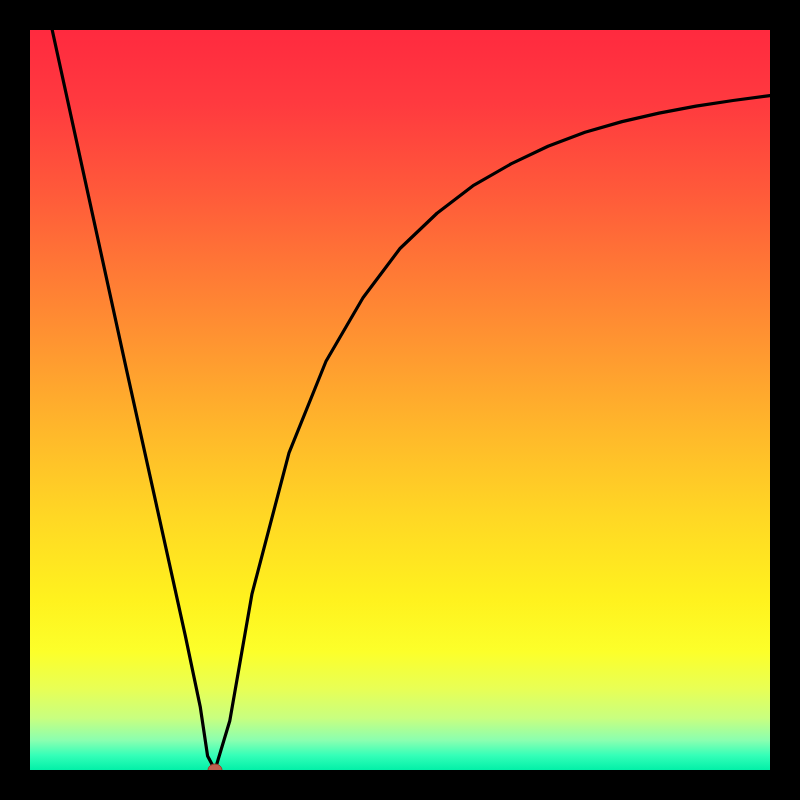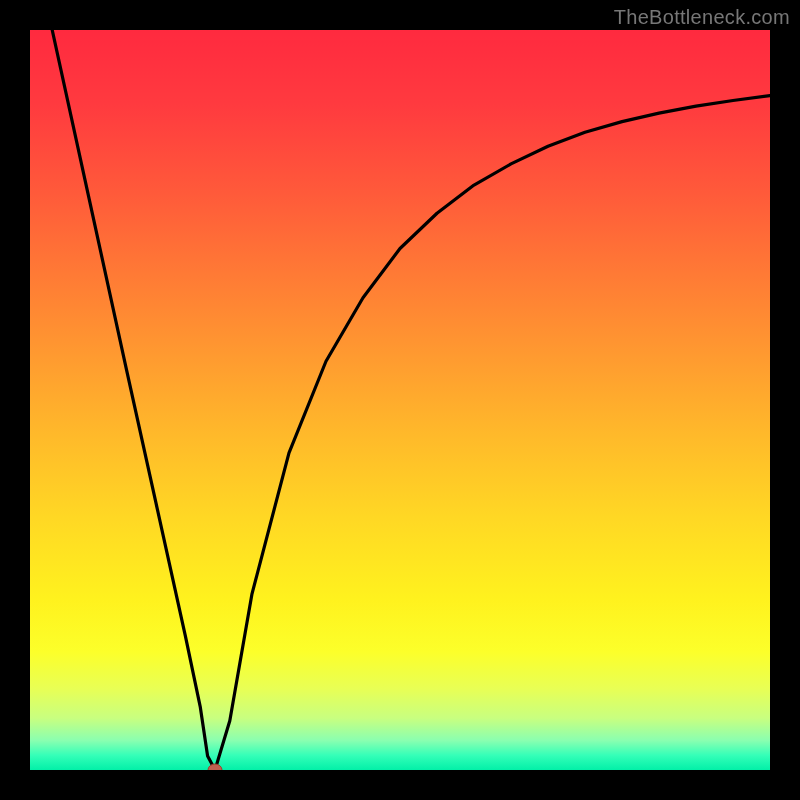--- a/index.html
+++ b/index.html
@@ -56,20 +56,19 @@
     font-size: 20px;
     color: #777;
     letter-spacing: 0.3px;
     user-select: none;
   }
 </style>
 </head>
 <body>
 
 <div class="frame">
-  <div class="watermark">TheBottleneck.com</div>
   <div class="plot">
     <svg class="overlay-curve" viewBox="0 0 740 740" preserveAspectRatio="none">
       <path id="curve-path" fill="none" stroke-width="3.2" stroke-linejoin="round" stroke-linecap="round" d="M22.20 0.00 L59.20 169.14 L96.20 338.29 L125.80 472.19 L155.40 606.10 L170.20 676.57 L177.60 725.90 L185.00 740.00 L199.80 690.67 L222.00 563.81 L259.00 422.86 L296.00 331.24 L333.00 267.81 L370.00 218.48 L407.00 183.24 L444.00 155.05 L481.00 133.90 L518.00 116.29 L555.00 102.19 L592.00 91.62 L629.00 83.16 L666.00 76.11 L703.00 70.48 L740.00 65.54" stroke="#000000"></path>
       <ellipse id="min-marker" rx="7" ry="6" cx="185.00" cy="740.00" fill="#c06050" stroke="#a04030" stroke-width="1"></ellipse>
     </svg>
   </div>
 </div>
 
 </body></html>

